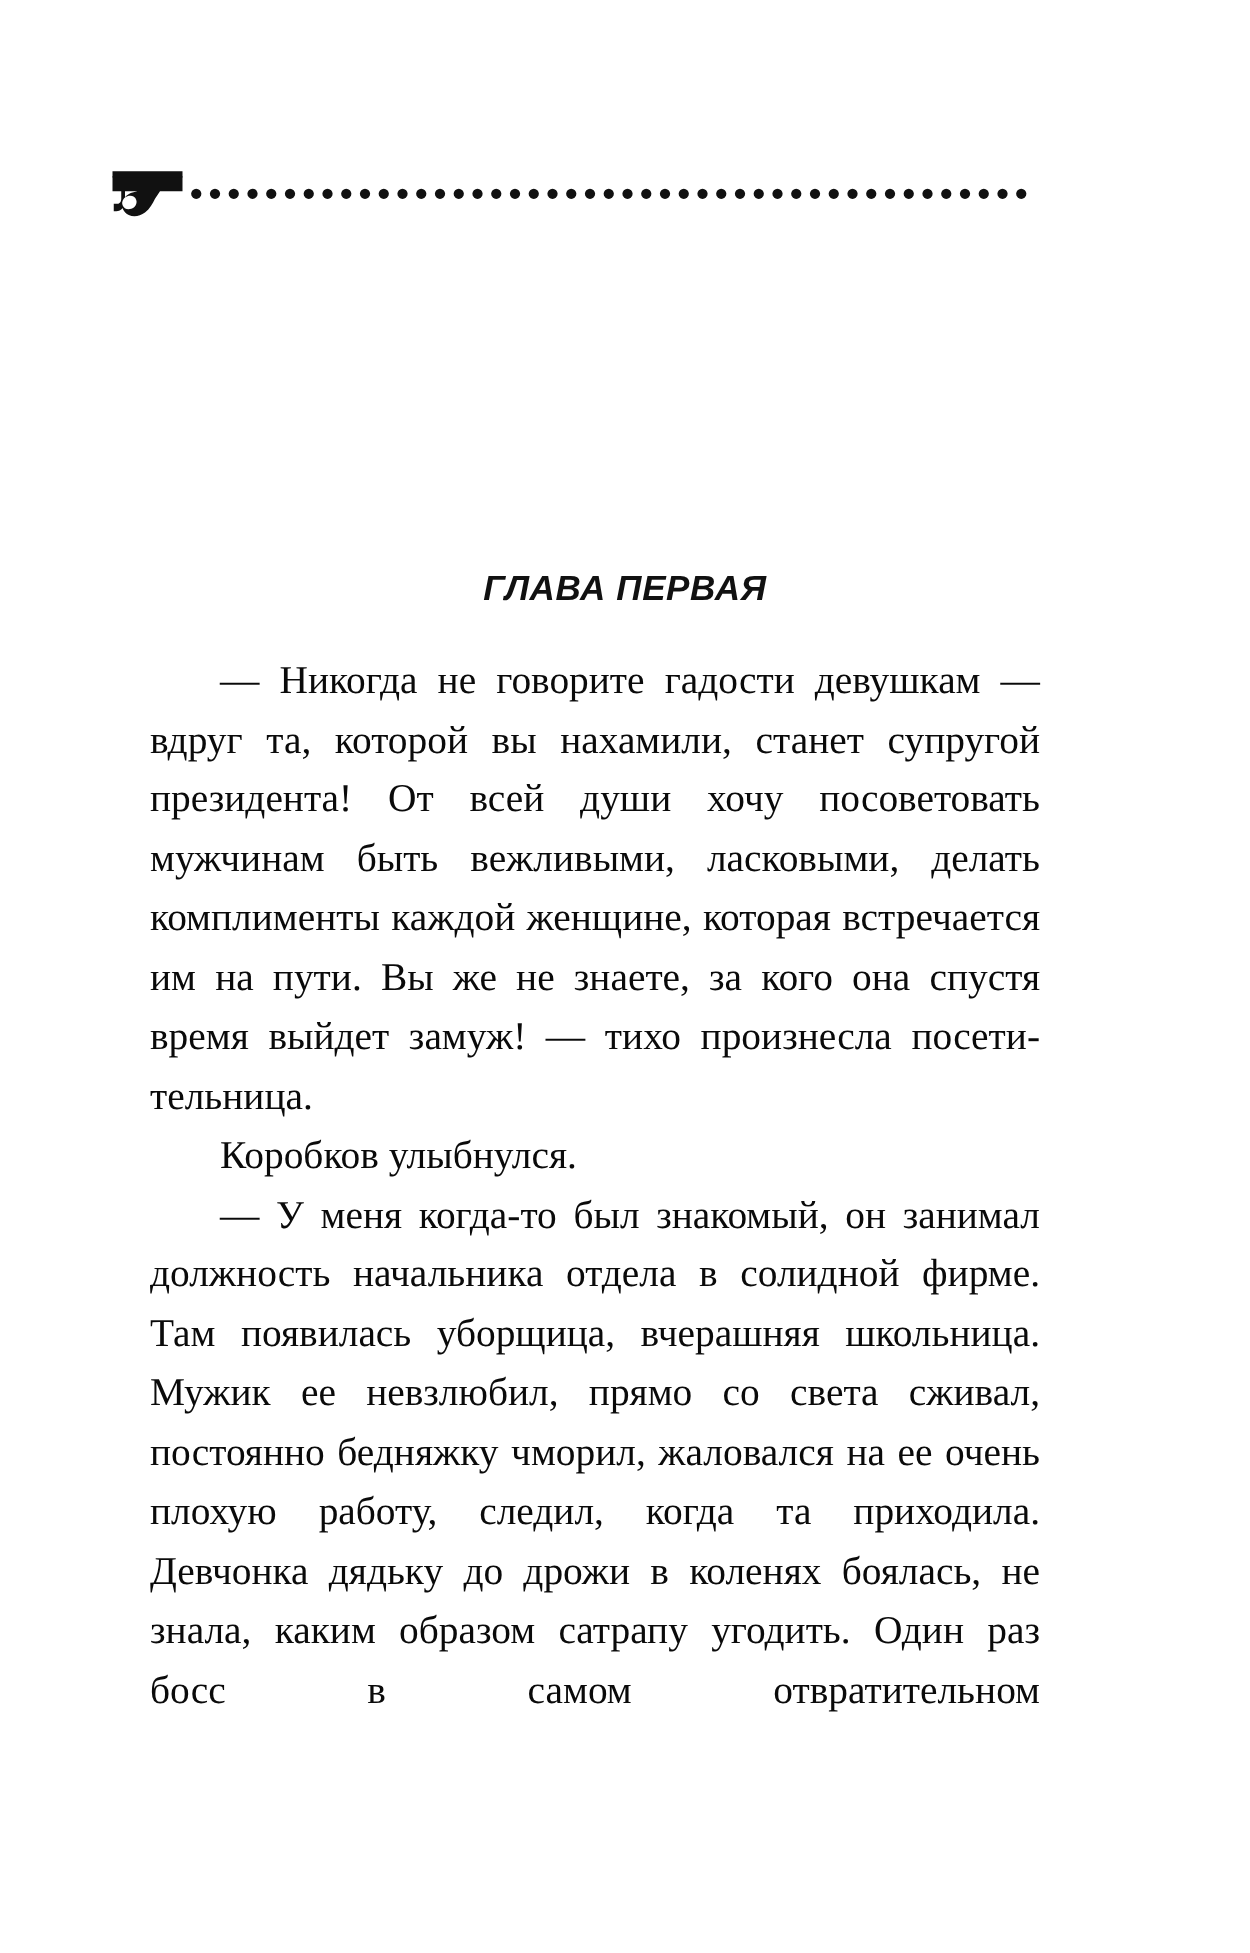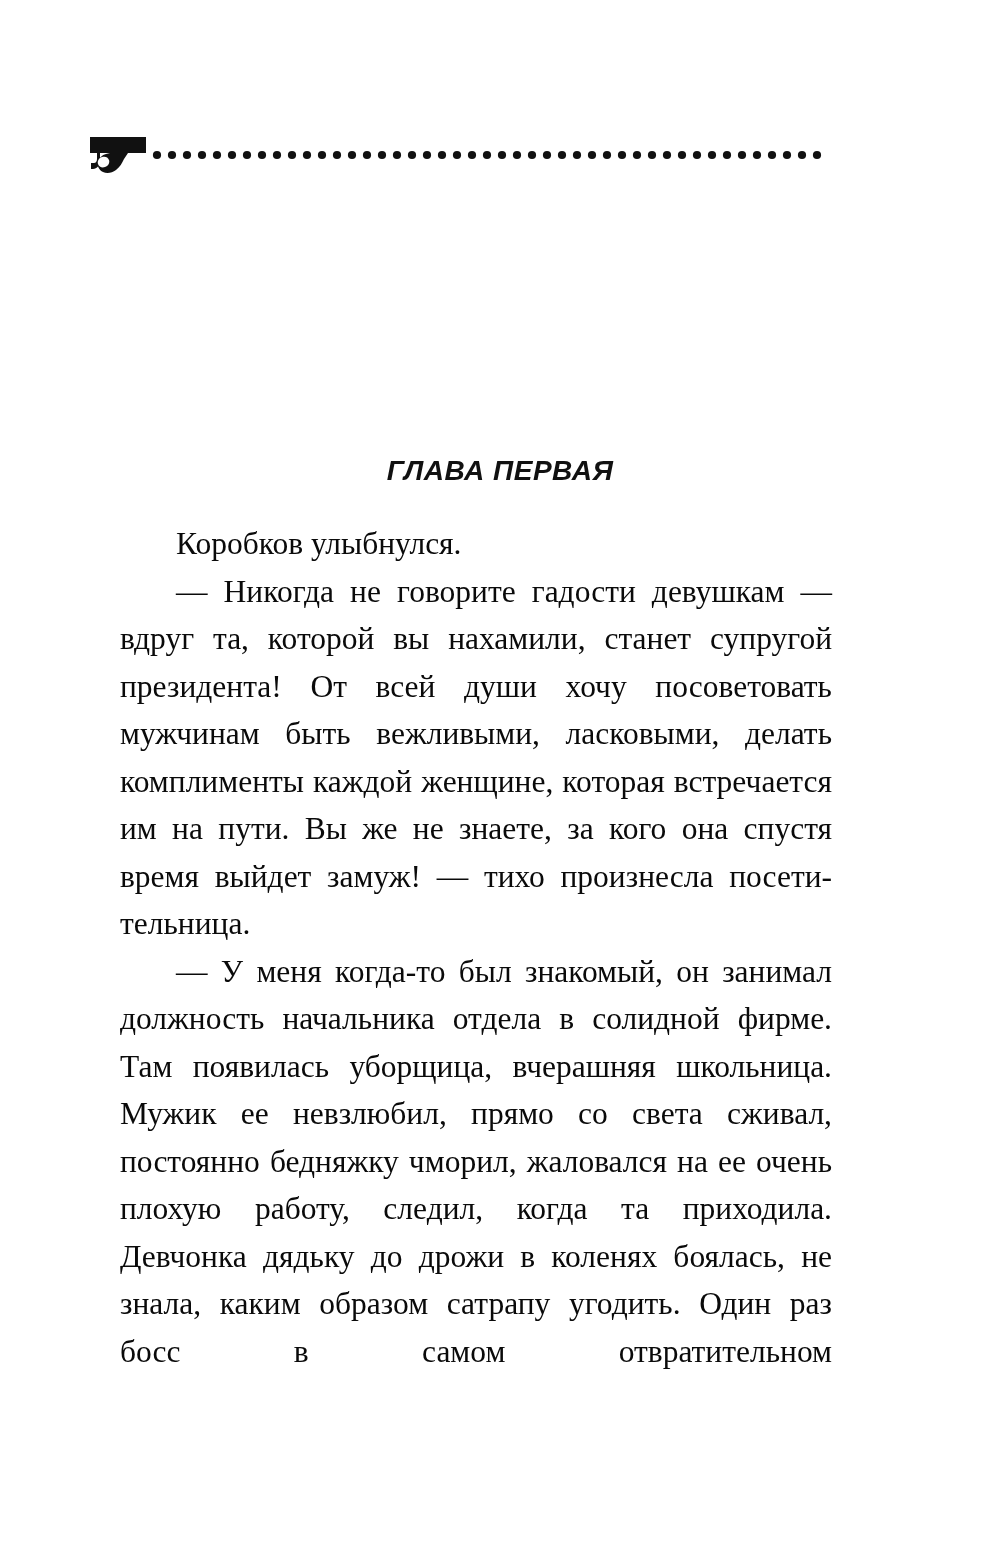--- a/index.html
+++ b/index.html
@@ -146,18 +146,18 @@
             <circle cx="651" cy="22" r="4.1"></circle>
             <circle cx="666" cy="22" r="4.1"></circle>
         </g>
       </svg>
     </span>
   </div>
 
   <div class="chapter-title">ГЛАВА ПЕРВАЯ</div>
 
   <div class="body-text">
+    <p>— Никогда не говорите гадости девуш­кам — вдруг та, которой вы нахамили, ста­нет супругой президента! От всей души хочу посоветовать мужчинам быть вежливыми, ласковыми, делать комплименты каждой женщине, которая встречается им на пути. Вы же не знаете, за кого она спустя время выйдет замуж! — тихо произнесла посети­тельница.</p>
     <p>Коробков улыбнулся.</p>
-    <p>— Никогда не говорите гадости девуш­кам — вдруг та, которой вы нахамили, ста­нет супругой президента! От всей души хочу посоветовать мужчинам быть вежливыми, ласковыми, делать комплименты каждой женщине, которая встречается им на пути. Вы же не знаете, за кого она спустя время выйдет замуж! — тихо произнесла посети­тельница.</p>
     <p class="cut">— У меня когда-то был знакомый, он занимал должность начальника отдела в со­лидной фирме. Там появилась уборщица, вчерашняя школьница. Мужик ее невзлю­бил, прямо со света сживал, постоянно бедняжку чморил, жаловался на ее очень плохую работу, следил, когда та приходила. Девчонка дядьку до дрожи в коленях боя­лась, не знала, каким образом сатрапу уго­дить. Один раз босс в самом отвратительном</p>
   </div>
 
 </div>
 
 </body></html>

